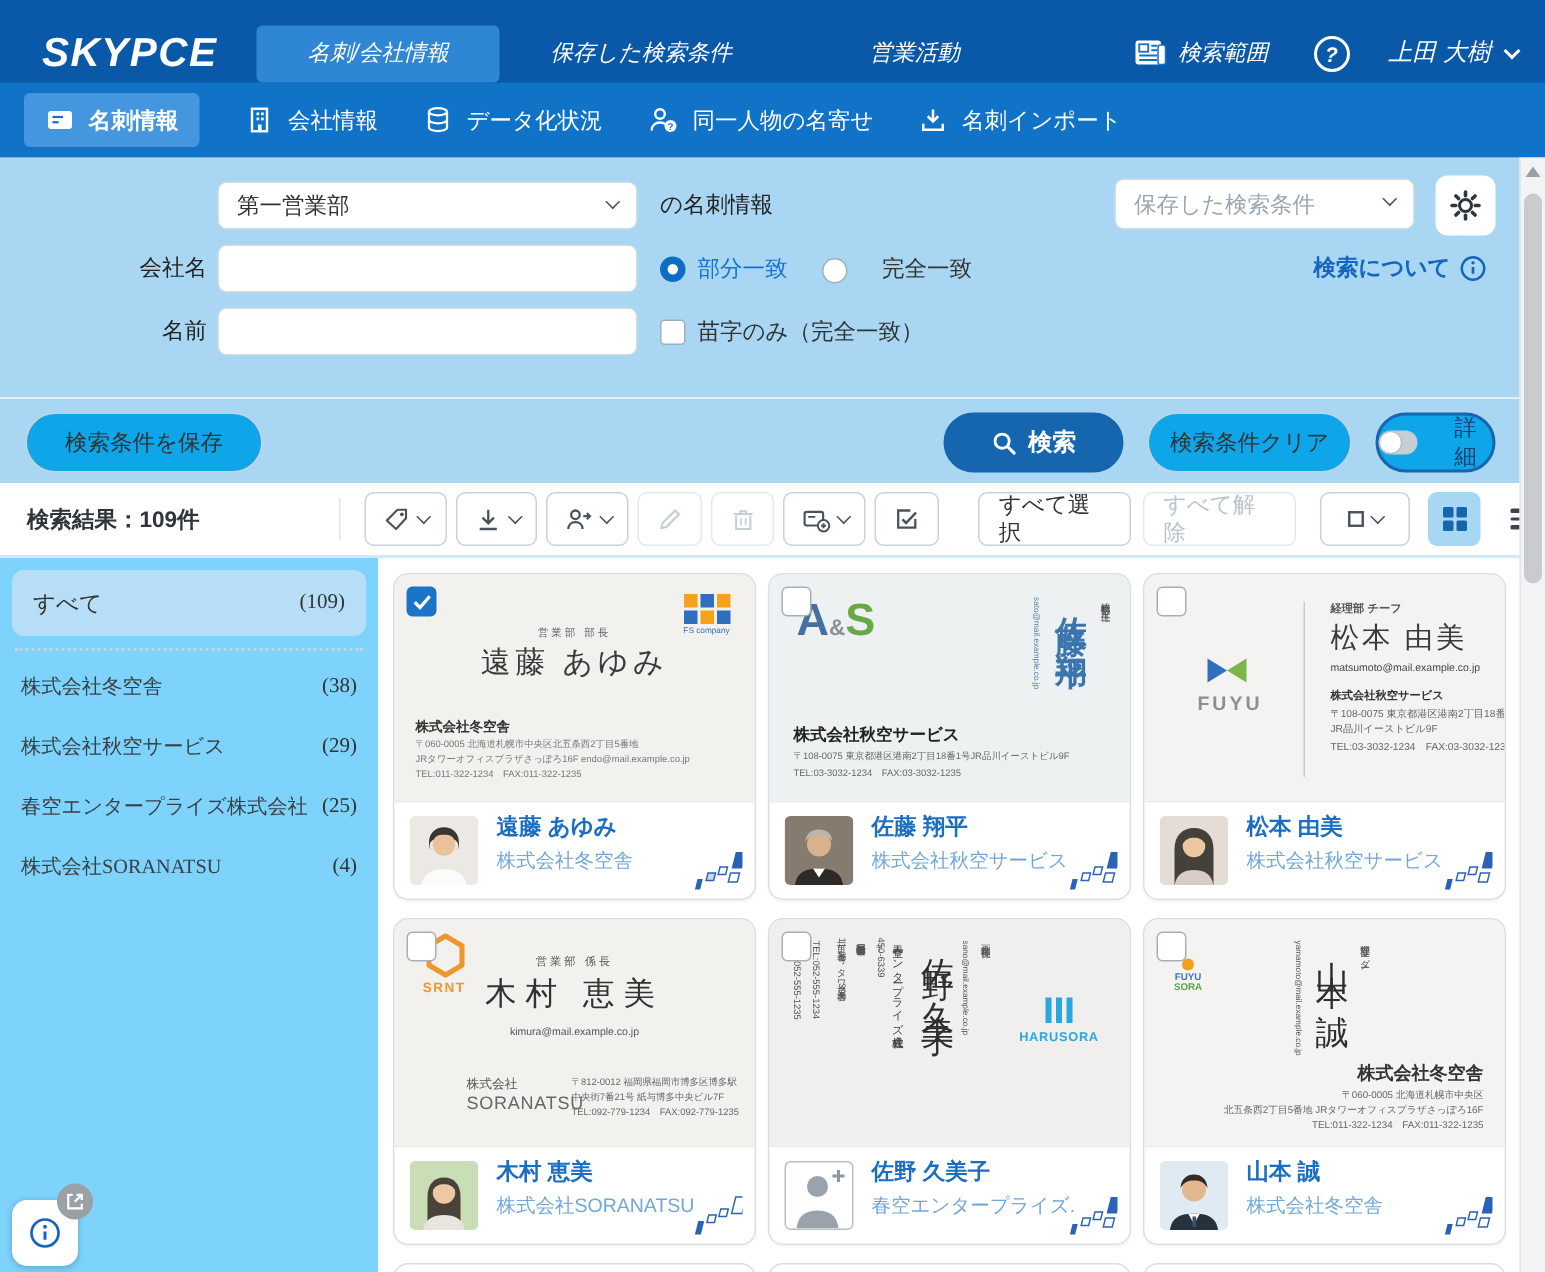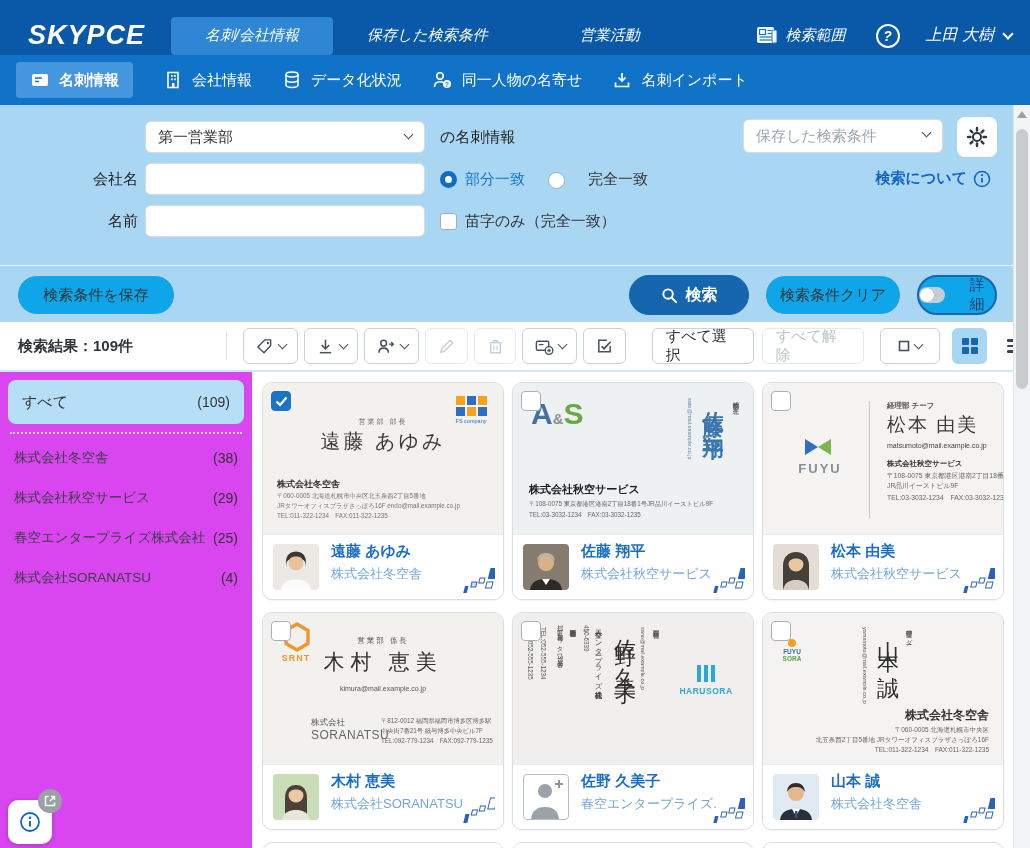--- a/index.html
+++ b/index.html
@@ -77,21 +77,21 @@
   .tbtext.dis { color:#b9c3cc; border-color:#e3e8ec; margin-left:8px; }
   .tb.viewgrid { width:36px; background:#a7d7f3; border:none; margin-left:12px; }
   .grid-ic { display:grid; grid-template-columns:7px 7px; grid-gap:2px; }
   .grid-ic i { width:7px; height:7px; background:#1565af; border-radius:1px; }
   .listbtn { margin-left:14px; display:flex; flex-direction:column; gap:3px; padding:6px; }
   .listbtn i { width:17px; height:2.5px; background:#3c454e; border-radius:1px; }
   .schev2 { width:7px; height:7px; border-right:1.8px solid #49525c; border-bottom:1.8px solid #49525c;
         transform:rotate(45deg); margin-top:-3px; }
 
   
-  .sidebar { position:absolute; top:372px; left:0; width:252px; bottom:0; background:#d946ef; }
+  .sidebar { position:absolute; top:372px; left:0; width:252px; bottom:0; background:#7dd3fc;font-family:Liberation Serif, serif; }
   .side-all { margin:8px 8px 0 8px; height:44px; background:#b7def7; border-radius:8px;
         display:flex; align-items:center; padding:0 14px; font-size:15px; color:#333; }
   .side-all b { font-weight:normal; }
   .count { margin-left:auto; font-size:14px; color:#333; }
   .dotted { border-top:2px dotted #c9d5dd; margin:8px 10px 4px 10px; }
   .side-item { height:40px; display:flex; align-items:center; padding:0 14px; font-size:13.5px; color:#3a3f45; }
 
   
   .card { position:absolute; width:242px; height:218px; background:#fff; border:1px solid #d9dee3;
         border-radius:10px; overflow:hidden; box-shadow:0 1px 2px rgba(0,0,0,.05); }

